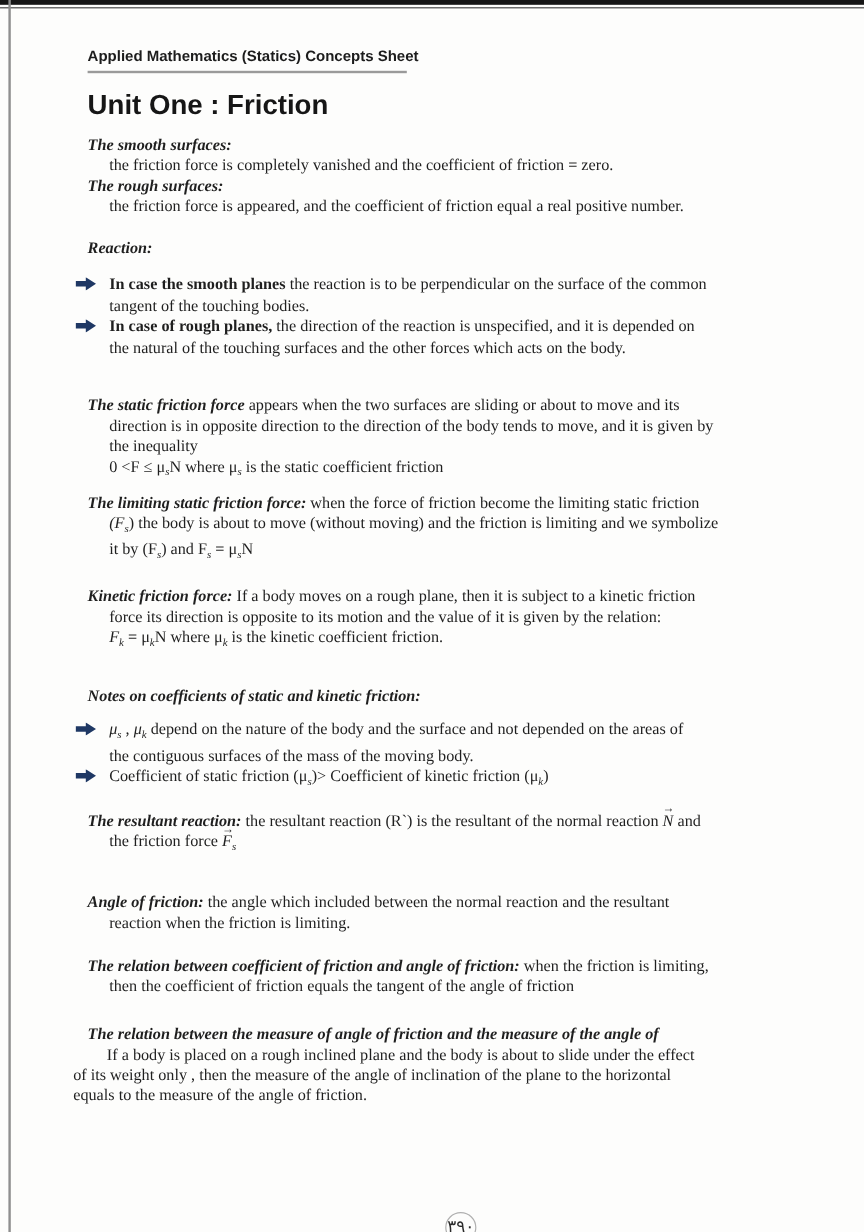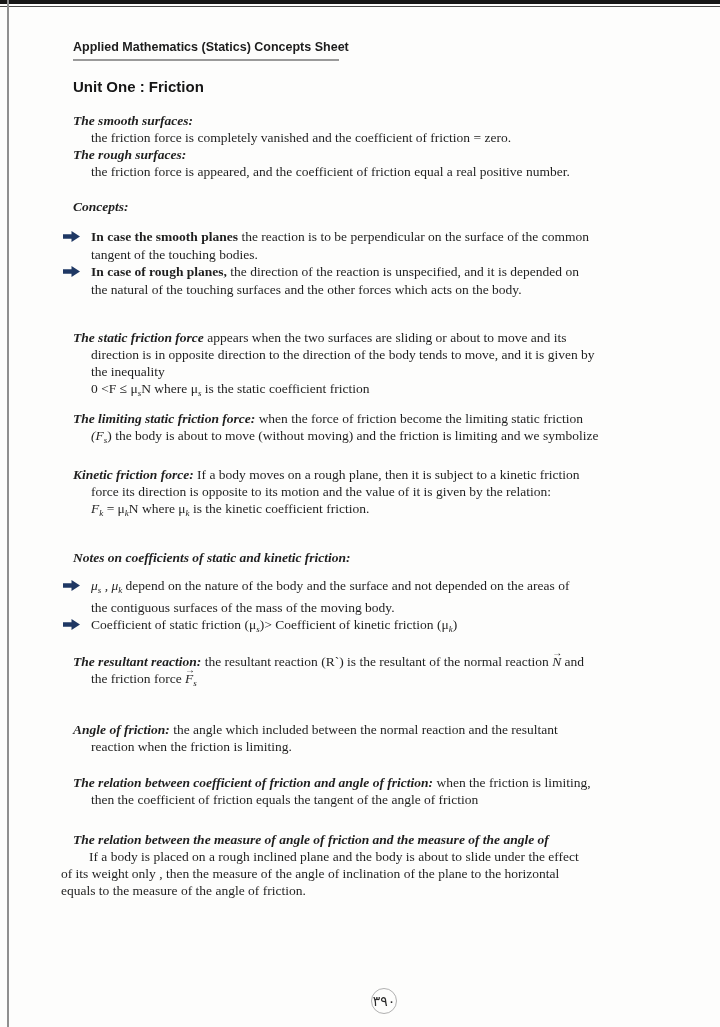--- a/index.html
+++ b/index.html
@@ -21,21 +21,21 @@
   .doc-header{
     margin-top:24px;
     font-family:"Liberation Sans","DejaVu Sans",sans-serif;
     font-weight:bold;font-size:12.5px;line-height:15px;color:#1c1c1c;
   }
   .header-rule{margin-top:4px;width:266px;height:2px;background:#9a9a9a;}
 
   .unit-title{
     margin-top:13px;
     font-family:"Liberation Sans","DejaVu Sans",sans-serif;
-    font-weight:bold;font-size:15px;line-height:26px;color:#161616;
+    font-weight:bold;font-size:23px;line-height:26px;color:#161616;
   }
 
   .line{font-size:13.5px;line-height:17px;white-space:nowrap;}
   .cont{padding-left:18px;}
   .lead{font-weight:bold;font-style:italic;}
   .bold{font-weight:bold;}
   .heading{font-size:13.5px;line-height:17px;font-weight:bold;font-style:italic;}
 
   .sub{font-size:9px;vertical-align:-3px;font-style:italic;}
   .mvar{font-style:italic;}
@@ -87,21 +87,21 @@
 
     <div class="unit-title">Unit One : Friction</div>
 
     <div class="mt-a">
       <div class="line lead">The smooth surfaces:</div>
       <div class="line cont">the friction force is completely vanished and the coefficient of friction = zero.</div>
       <div class="line lead">The rough surfaces:</div>
       <div class="line cont">the friction force is appeared, and the coefficient of friction equal a real positive number.</div>
     </div>
 
-    <div class="heading mt-reaction">Concepts:</div>
+    <div class="heading mt-reaction">Reaction:</div>
     <div class="bullets mt-bullets">
       <div class="bullet-line">
         <span class="arrow"><svg width="17" height="11" viewBox="0 0 17 11">
               <path d="M0 3.2 h8.5 v-3.2 l8.5 5.5 -8.5 5.5 v-3.2 h-8.5 z" fill="#1f3864"></path>
             </svg></span><span class="bold">In case the smooth planes</span><span> the reaction is to be perpendicular on the surface of the common</span>
       </div>
       <div class="bullet-line bullet-cont">tangent of the touching bodies.</div>
       <div class="bullet-line">
         <span class="arrow"><svg width="17" height="11" viewBox="0 0 17 11">
               <path d="M0 3.2 h8.5 v-3.2 l8.5 5.5 -8.5 5.5 v-3.2 h-8.5 z" fill="#1f3864"></path>
@@ -113,20 +113,21 @@
     <div class="mt-c">
       <div class="line"><span class="lead">The static friction force</span><span> appears when the two surfaces are sliding or about to move and its</span></div>
       <div class="line cont">direction is in opposite direction to the direction of the body tends to move, and it is given by</div>
       <div class="line cont">the inequality</div>
       <div class="line cont"><span>0 &lt;F ≤ μ</span><span class="sub">s</span><span>N where μ</span><span class="sub">s</span><span> is the static coefficient friction</span></div>
     </div>
 
     <div class="mt-d">
       <div class="line"><span class="lead">The limiting static friction force:</span><span> when the force of friction become the limiting static friction</span></div>
       <div class="line cont"><span class="mvar">(F</span><span class="sub">s</span><span>) the body is about to move (without moving) and the friction is limiting and we symbolize</span></div>
+      <div class="line cont"><span>it by (F</span><span class="sub">s</span><span>) and  F</span><span class="sub">s</span><span> = μ</span><span class="sub">s</span><span>N</span></div>
     </div>
 
     <div class="mt-e">
       <div class="line"><span class="lead">Kinetic friction force:</span><span> If a body moves on a rough plane, then it is subject to a kinetic friction</span></div>
       <div class="line cont">force its direction is opposite to its motion and the value of it is given by the relation:</div>
       <div class="line cont"><span class="mvar">F</span><span class="sub">k</span><span> = μ</span><span class="sub">k</span><span>N where μ</span><span class="sub">k</span><span> is the kinetic coefficient friction.</span></div>
     </div>
 
     <div class="heading mt-f">Notes on coefficients of static and kinetic friction:</div>
     <div class="bullets mt-fb">

